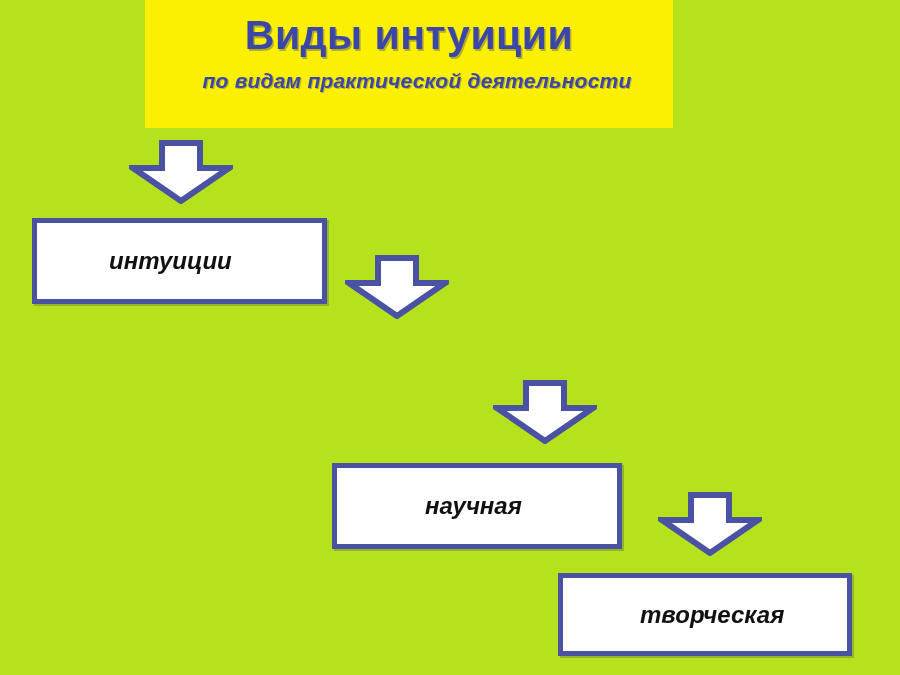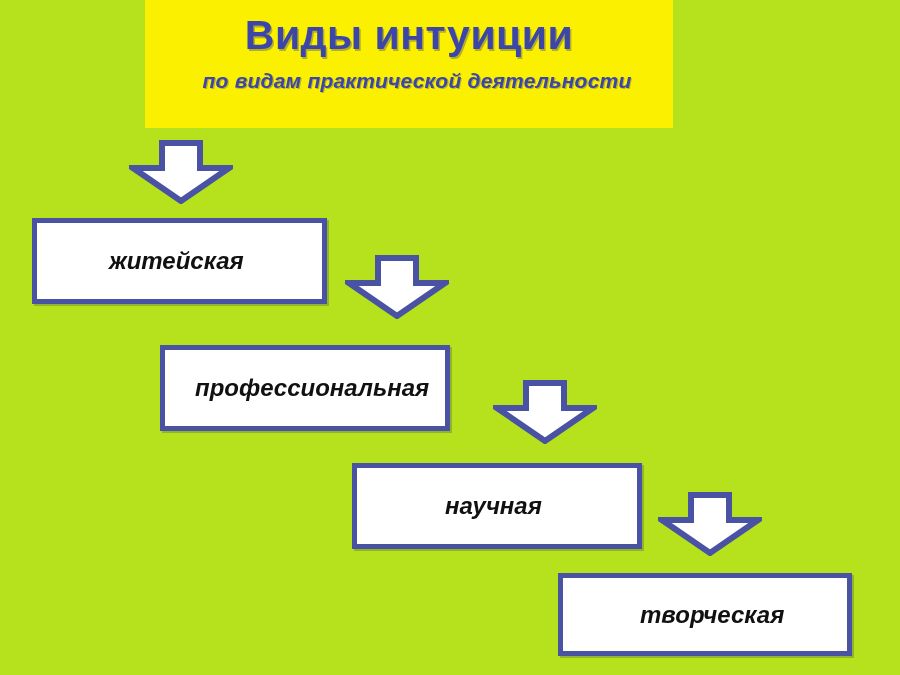--- a/index.html
+++ b/index.html
@@ -76,21 +76,21 @@
     color: #111111;
     white-space: nowrap;
   }
 
   #box-1 { left: 32px;  top: 218px; width: 295px; height: 86px; }
   #box-1 .node-label { padding-left: 72px; }
 
   #box-2 { left: 160px; top: 345px; width: 290px; height: 86px; }
   #box-2 .node-label { padding-left: 30px; }
 
-  #box-3 { left: 352px; top: 463px; width: 290px; height: 86px; }
+  #box-3 { left: 332px; top: 463px; width: 290px; height: 86px; }
   #box-3 .node-label { padding-left: 88px; }
 
   #box-4 { left: 558px; top: 573px; width: 294px; height: 83px; padding-left: 9px; }
   #box-4 .node-label { padding-left: 68px; }
 
   
   .arrow {
     position: absolute;
     width: 104px;
     height: 64px;
@@ -112,32 +112,29 @@
     <div id="title-sub">по видам практической деятельности</div>
   </div>
 
   <div class="arrow" id="arrow-1">
     <svg viewBox="0 0 104 64" preserveAspectRatio="none" aria-hidden="true">
       <polygon points="33,3 71,3 71,28 100,28 52,61 4,28 33,28" fill="#ffffff" stroke="#4a53a3" stroke-width="6" stroke-linejoin="miter"></polygon>
     </svg>
   </div>
 
   <div class="node-box" id="box-1">
-    <span class="node-label">житейская</span>
+    <span class="node-label">интуиции</span>
   </div>
 
   <div class="arrow" id="arrow-2">
     <svg viewBox="0 0 104 64" preserveAspectRatio="none" aria-hidden="true">
       <polygon points="33,3 71,3 71,28 100,28 52,61 4,28 33,28" fill="#ffffff" stroke="#4a53a3" stroke-width="6" stroke-linejoin="miter"></polygon>
     </svg>
   </div>
 
-  <div class="node-box" id="box-2">
-    <span class="node-label">профессиональная</span>
-  </div>
 
   <div class="arrow" id="arrow-3">
     <svg viewBox="0 0 104 64" preserveAspectRatio="none" aria-hidden="true">
       <polygon points="33,3 71,3 71,28 100,28 52,61 4,28 33,28" fill="#ffffff" stroke="#4a53a3" stroke-width="6" stroke-linejoin="miter"></polygon>
     </svg>
   </div>
 
   <div class="node-box" id="box-3">
     <span class="node-label">научная</span>
   </div>

